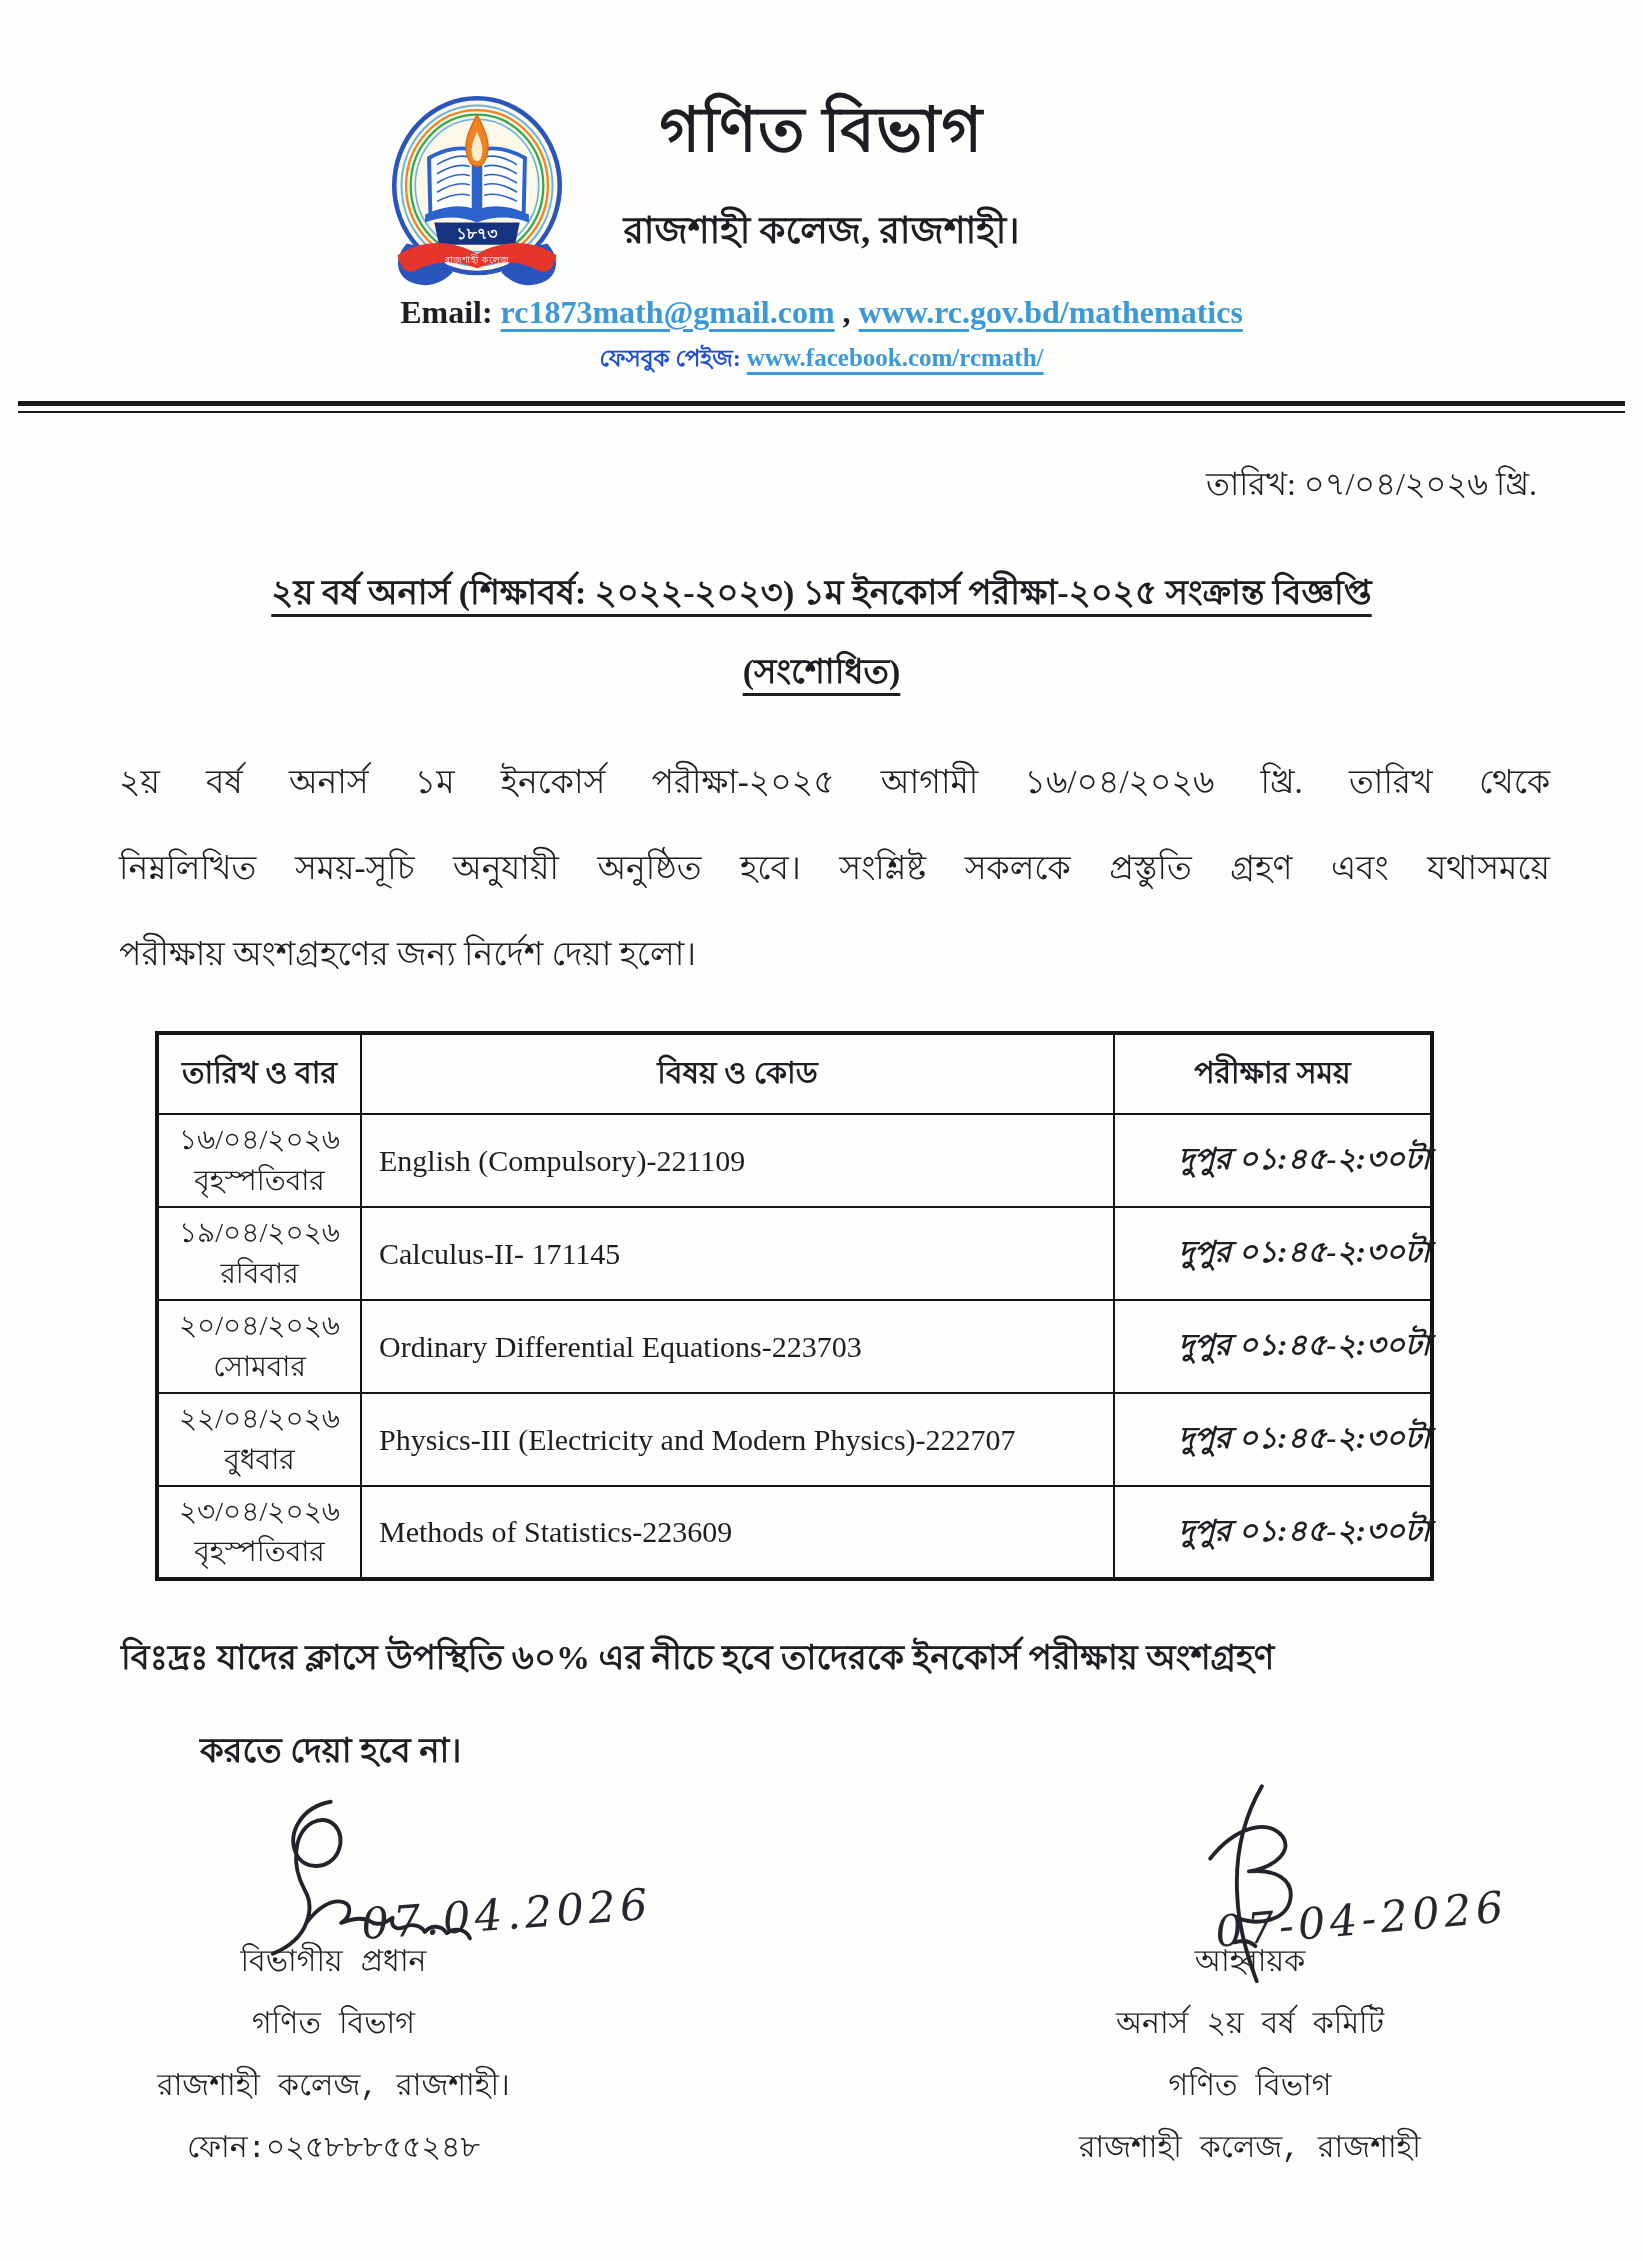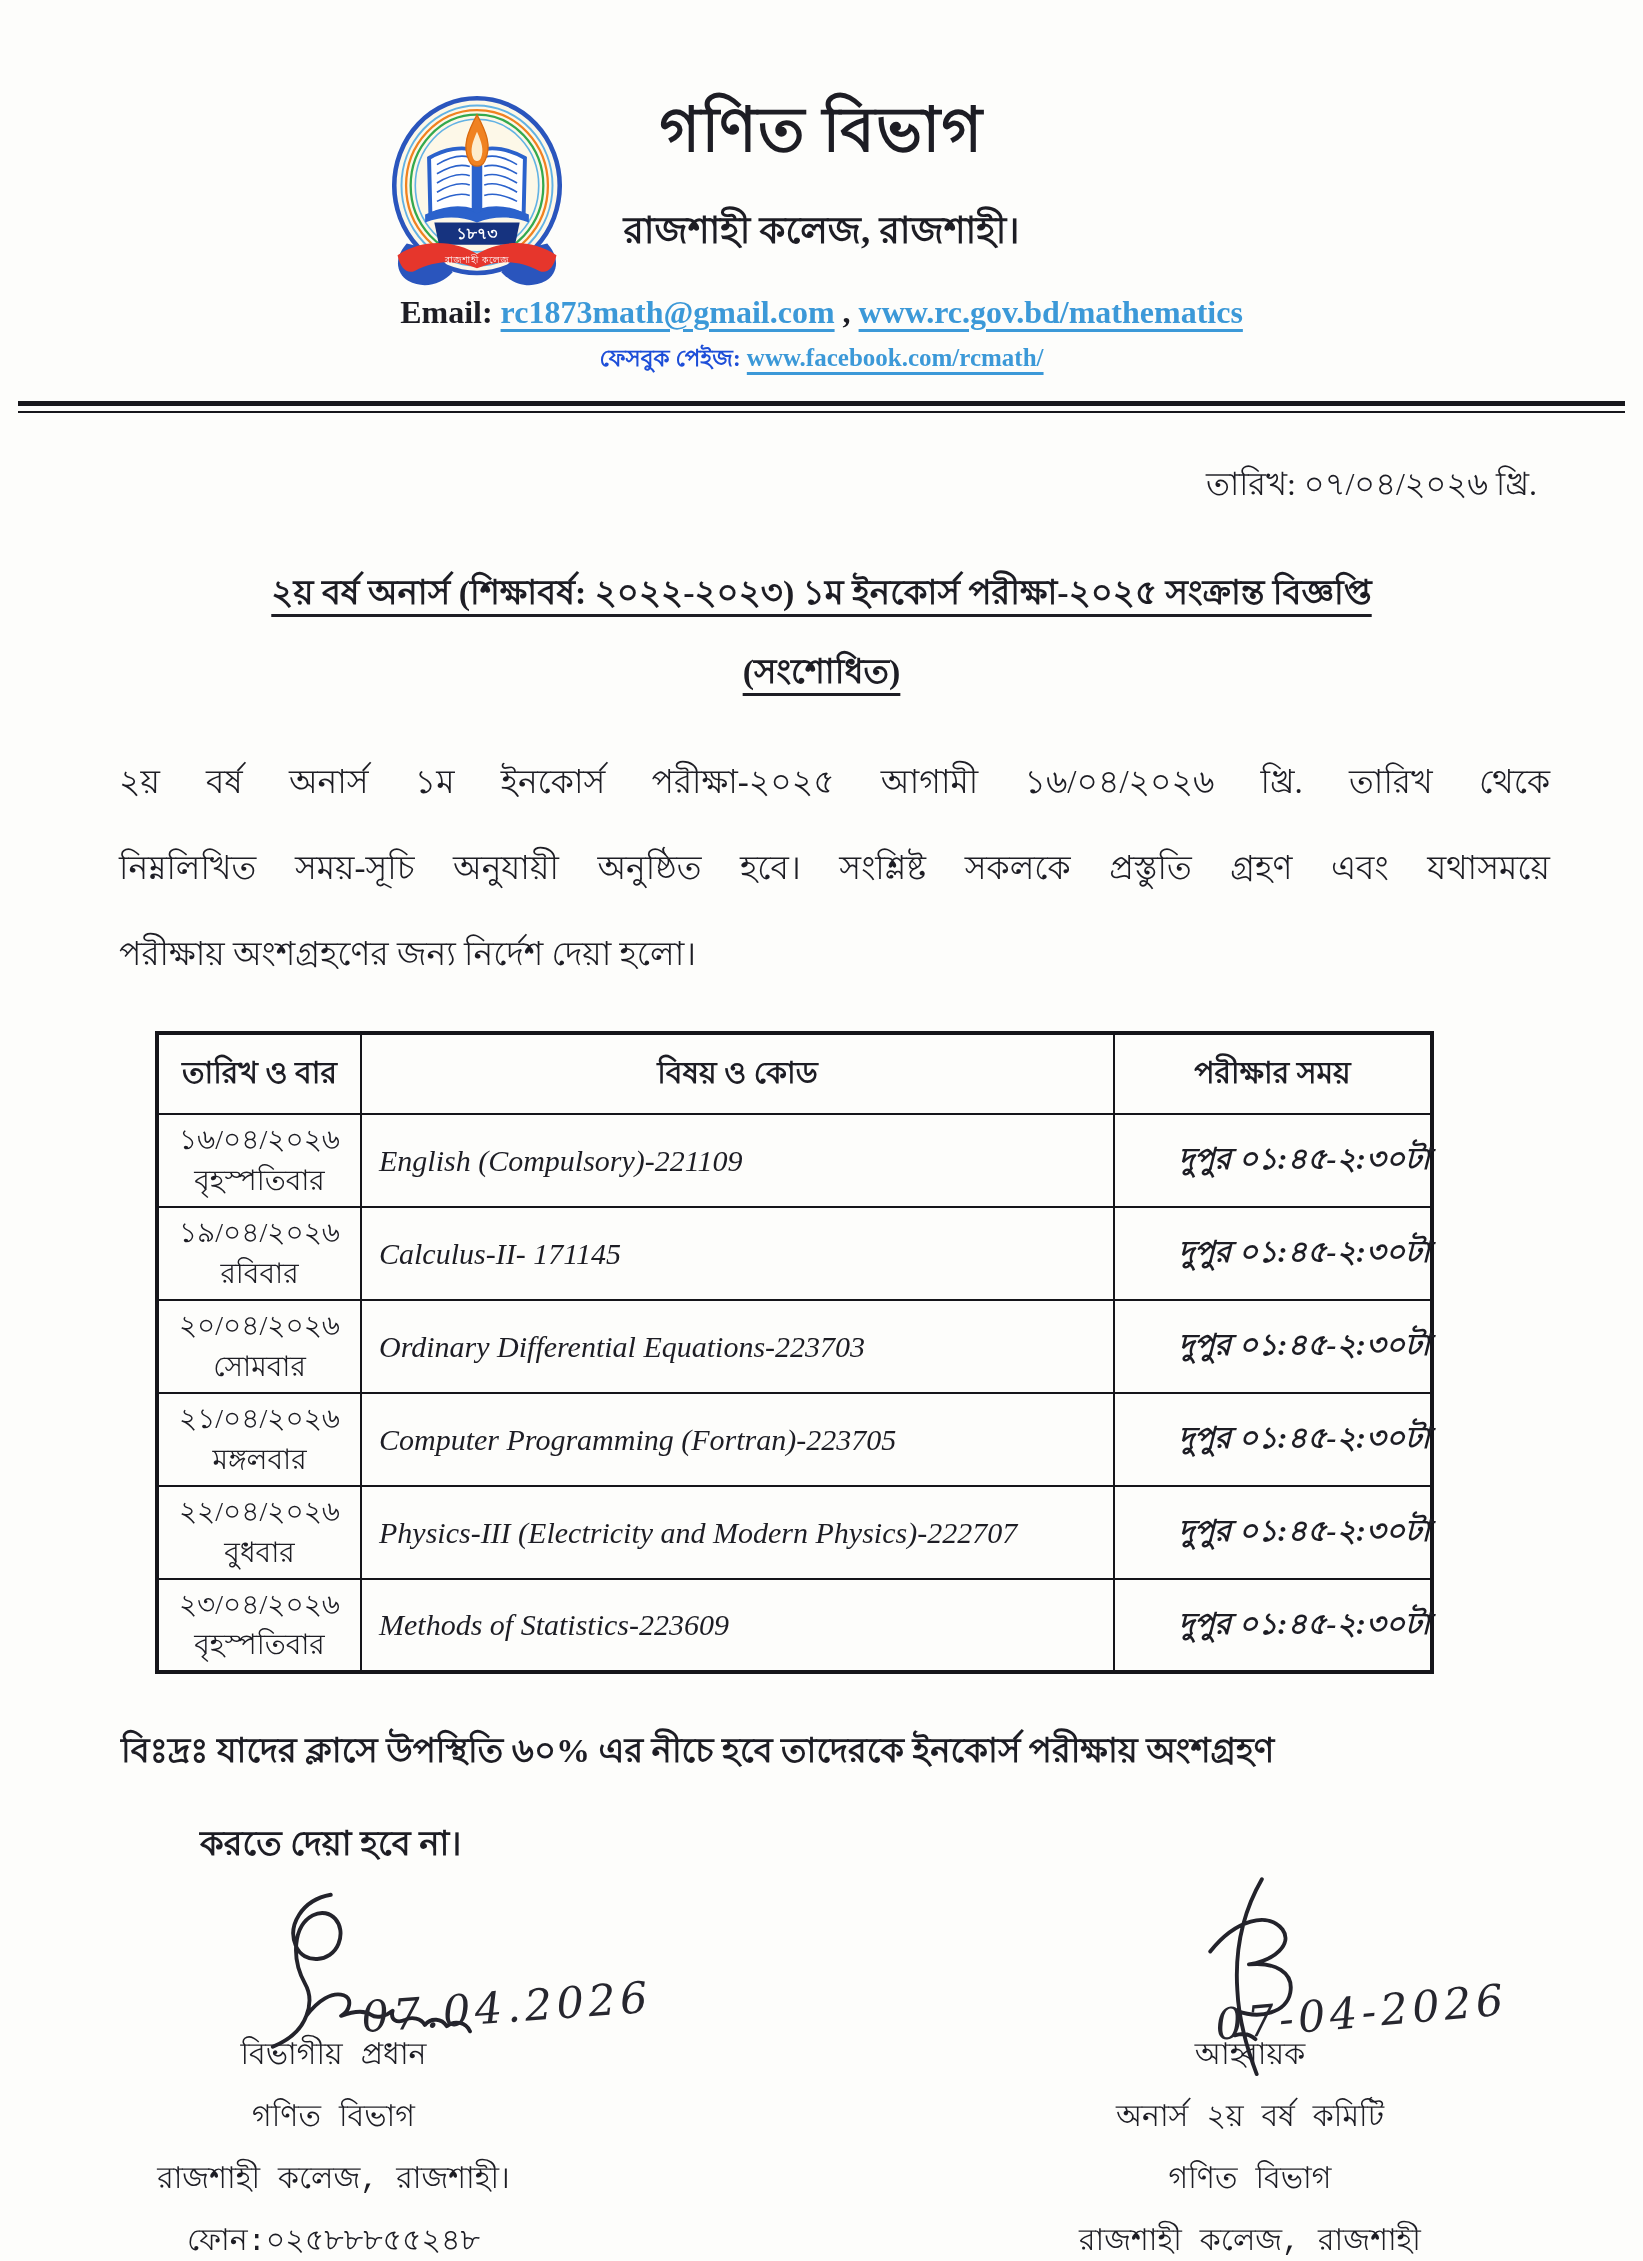--- a/index.html
+++ b/index.html
@@ -30,21 +30,21 @@
     text-decoration:underline;text-underline-offset:10.3px;text-decoration-thickness:3.2px;}
   .body-par{margin:37px 93px 0 119px;width:1431px;font-size:33px;}
   .body-line{line-height:86px;}
   .body-line.jst{text-align:justify;text-align-last:justify;}
   table.sched{border-collapse:collapse;margin:34px 0 0 155px;width:1276px;table-layout:fixed;
     border:4.5px solid #15151a;}
   table.sched th,table.sched td{border:2.6px solid #15151a;}
   table.sched th{height:81px;font-size:30px;font-weight:700;text-align:center;}
   table.sched td{height:93px;vertical-align:middle;}
   td.c-date{text-align:center;font-size:28px;line-height:1.45;padding:3.9px 2.6px;}
-  td.c-subj{font-size:30px;padding-left:17px;font-style:italic;}
+  td.c-subj{font-size:30px;padding-left:17px;}
   td.c-time{text-align:right;font-size:30px;font-weight:700;font-style:italic;}
   .note{margin:50px 97px 0 121px;font-size:34px;font-weight:700;}
   .note-l2{margin-top:36px;margin-left:79px;}
   .sig-row{position:relative;height:451px;margin-top:10.3px;}
   .sig-block{position:absolute;text-align:center;}
   .sig-left{left:108px;width:451px;}
   .sig-right{left:1005px;width:490px;}
   .sig-art{position:relative;height:140px;}
   .sig-art svg{position:absolute;overflow:visible;}
   .sig-svg-left{left:126px;top:2.6px;}
@@ -152,28 +152,20 @@
   <tr>
     <td class="c-date">
       <div>২০/০৪/২০২৬</div>
           <div>সোমবার</div>
     </td>
     <td class="c-subj">Ordinary Differential Equations-223703</td>
     <td class="c-time">দুপুর ০১:৪৫-২:৩০টা</td>
   </tr>
   <tr>
     <td class="c-date">
-      <div>২১/০৪/২০২৬</div>
-          <div>মঙ্গলবার</div>
-    </td>
-    <td class="c-subj">Computer Programming (Fortran)-223705</td>
-    <td class="c-time">দুপুর ০১:৪৫-২:৩০টা</td>
-  </tr>
-  <tr>
-    <td class="c-date">
       <div>২২/০৪/২০২৬</div>
           <div>বুধবার</div>
     </td>
     <td class="c-subj">Physics-III (Electricity and Modern Physics)-222707</td>
     <td class="c-time">দুপুর ০১:৪৫-২:৩০টা</td>
   </tr>
   <tr>
     <td class="c-date">
       <div>২৩/০৪/২০২৬</div>
           <div>বৃহস্পতিবার</div>

